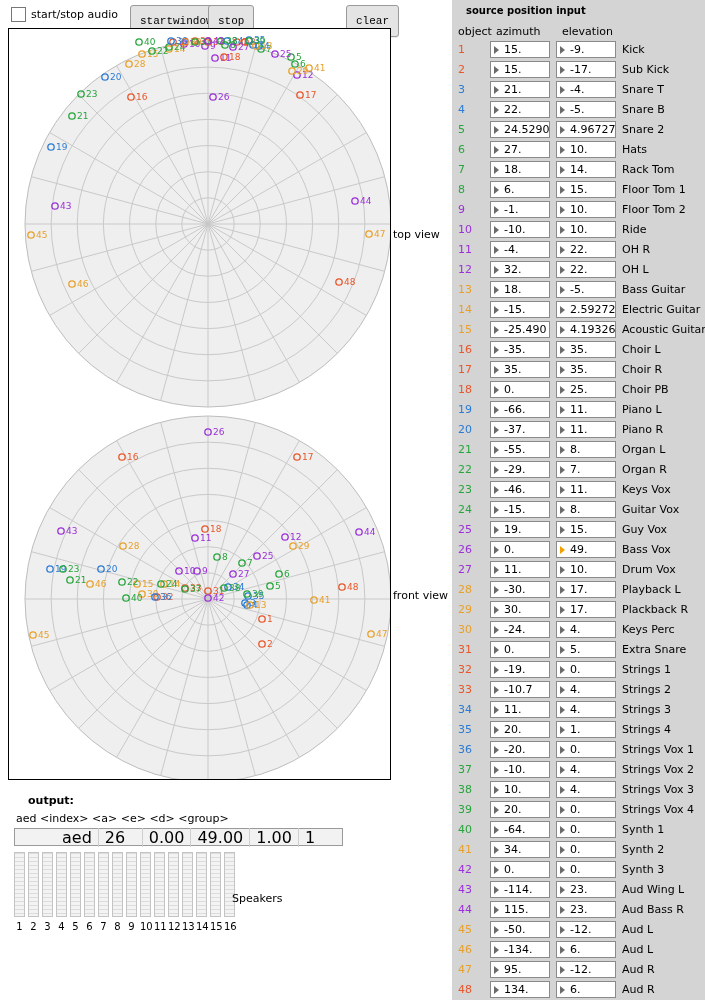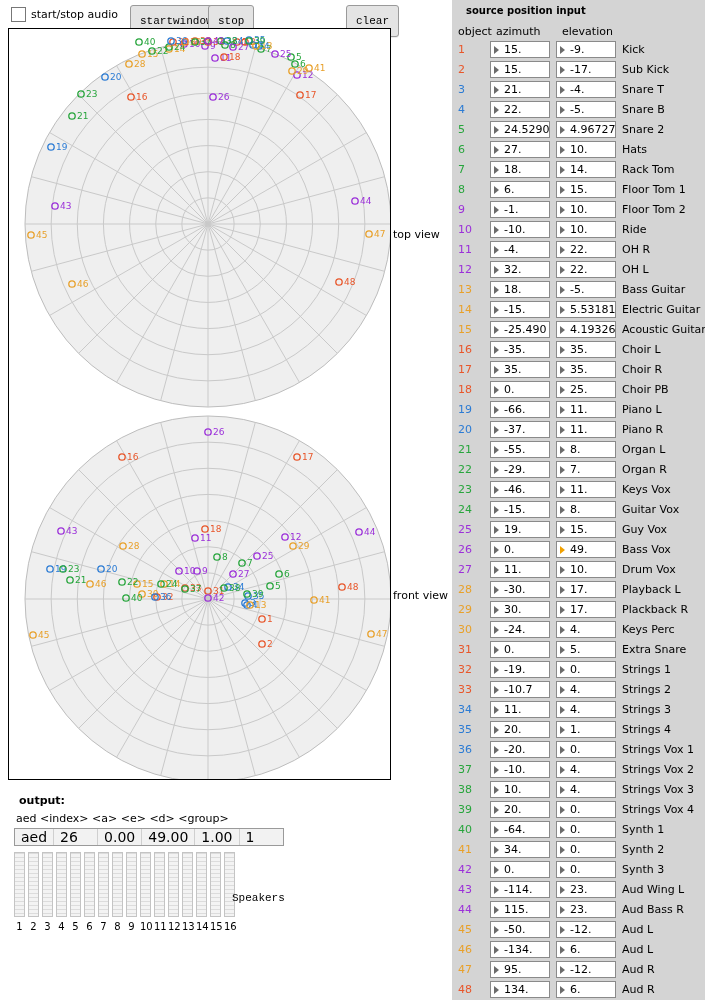--- a/index.html
+++ b/index.html
@@ -37,41 +37,41 @@
     width: 383px; height: 752px;
     border: 1px solid #000; background: #fff;
   }
   svg.plot { position: absolute; left: 0; top: 0; }
 
   .viewlabel { position: absolute; font-size: 11px; color: #000; }
   #label-top { left: 393px; top: 228px; }
   #label-front { left: 393px; top: 589px; }
 
   
-  #output-title { position: absolute; left: 19px; top: 794px; font-size: 11px; font-weight: bold; }
+  #output-title { position: absolute; left: 28px; top: 794px; font-size: 11px; font-weight: bold; }
   #output-fmt { position: absolute; left: 16px; top: 812px; font-size: 11px; }
   #output-row {
     position: absolute; left: 14px; top: 828px;
     height: 18px; border: 1px solid #9a9a9a; background: #f2f2f2;
-    display: flex; align-items: center; font-size: 14px;
+    display: flex; align-items: center; font-size: 16px; padding-left: 41px;
   }
   #output-row .cell { padding: 0 6px; }
   #output-row .cell + .cell { border-left: 1px solid #cfcfcf; }
 
   
   #speakers { position: absolute; left: 14px; top: 852px; width: 230px; }
   .spk-row { display: flex; gap: 3px; }
   .spk {
     width: 11px; height: 65px;
     background: #e9e9e9; border: 1px solid #c4c4c4;
     background-image: repeating-linear-gradient(to bottom, #dcdcdc 0px, #dcdcdc 1px, #f3f3f3 1px, #f3f3f3 4px);
   }
   .spk-nums { display: flex; gap: 3px; margin-top: 4px; }
   .spk-num { width: 11px; text-align: center; font-size: 10px; }
-  #speakers-label { position: absolute; left: 232px; top: 892px; font-size: 11px; font-family: Liberation Mono, monospace; }
+  #speakers-label { position: absolute; left: 232px; top: 892px; font-size: 11px; }
 
   
   #right {
     position: absolute; left: 452px; top: 0; width: 253px; height: 1000px;
     background: #d4d4d4;
   }
   #right-title { position: absolute; left: 14px; top: 5px; font-size: 10px; font-weight: bold; }
   #right-head { position: absolute; left: 6px; top: 25px; width: 245px; height: 14px; font-size: 11px; }
   #right-head .h-obj { position: absolute; left: 0; }
   #right-head .h-az { position: absolute; left: 38px; }
@@ -495,21 +495,21 @@
         </div>
         <div class="row">
           <div class="idx" style="color: rgb(232, 160, 42);">13</div>
           <div class="numbox az">18.</div>
           <div class="numbox el">-5.</div>
           <div class="name">Bass Guitar</div>
         </div>
         <div class="row">
           <div class="idx" style="color: rgb(232, 160, 42);">14</div>
           <div class="numbox az">-15.</div>
-          <div class="numbox el">5.53181</div>
+          <div class="numbox el">2.59272</div>
           <div class="name">Electric Guitar</div>
         </div>
         <div class="row">
           <div class="idx" style="color: rgb(232, 160, 42);">15</div>
           <div class="numbox az">-25.490</div>
           <div class="numbox el">4.19326</div>
           <div class="name">Acoustic Guitar</div>
         </div>
         <div class="row">
           <div class="idx" style="color: rgb(232, 86, 42);">16</div>

